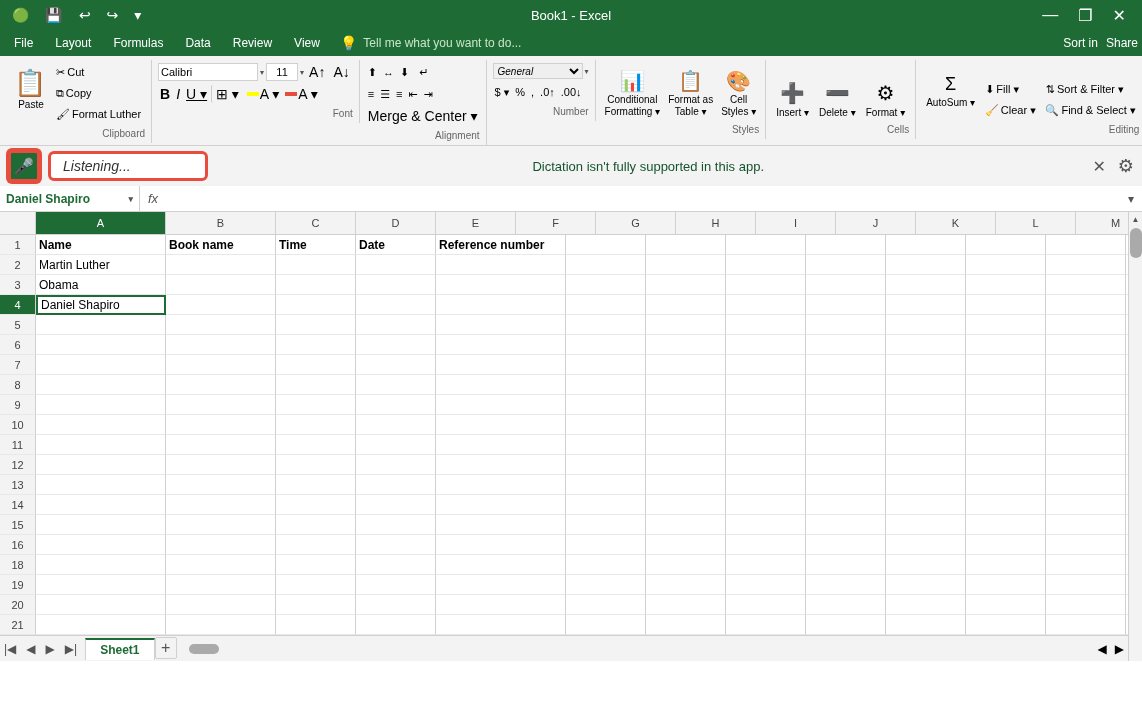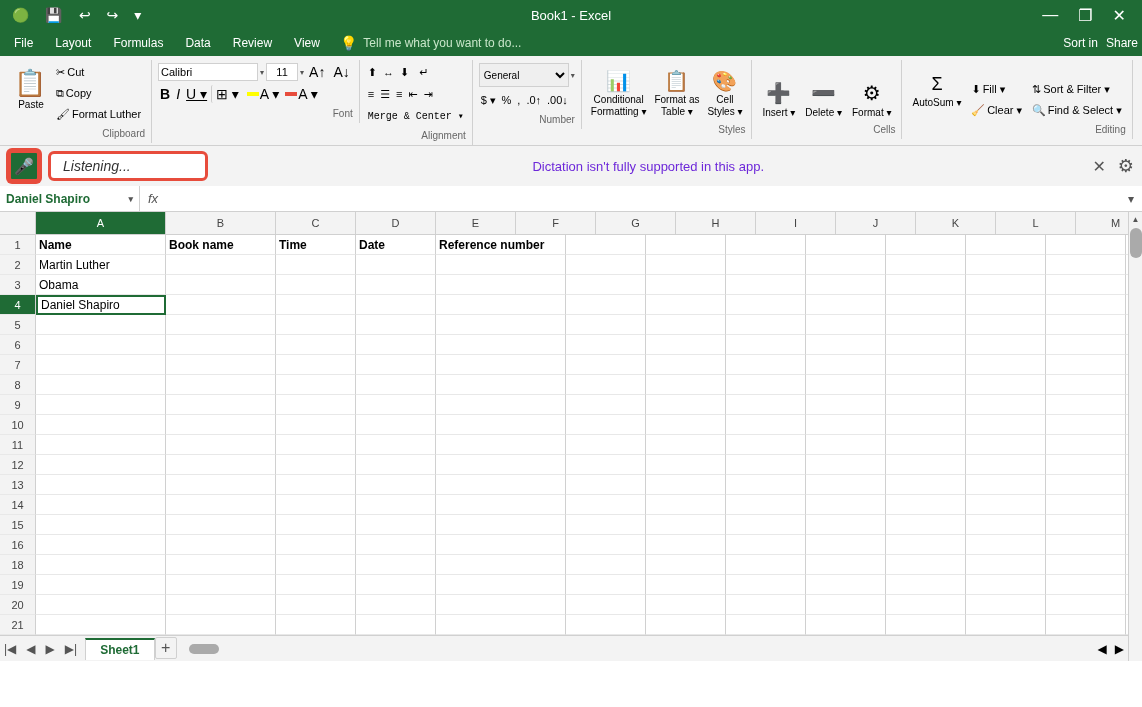--- a/index.html
+++ b/index.html
@@ -127,21 +127,21 @@
       color: #333;
       background: #fff;
       min-width: 160px;
       font-style: italic;
     }
     .dictation-msg {
       flex: 1;
       display: flex;
       align-items: center;
       justify-content: center;
-      color: #6d28d9;
+      color: #14532d;
       font-size: 13px;
     }
     .dictation-close {
       cursor: pointer;
       font-size: 16px;
       color: #555;
       padding: 4px;
     }
     .dictation-icon {
       font-size: 18px;
@@ -388,23 +388,24 @@
       overflow: hidden;
     }
     .sheet-content {
       flex: 1;
       display: flex;
       flex-direction: column;
       overflow: hidden;
     }
     .num-format-select {
       width: 90px;
-      height: 24px;
+      height: 16px;
       font-size: 10px;
       border: 1px solid #d0d0d0;
+      font-style: italic;
     }
 
     .combo-btn {
       display: flex;
       align-items: center;
       gap: 1px;
       cursor: pointer;
       border-radius: 2px;
       padding: 1px 2px;
       font-size: 11px;
@@ -545,21 +546,21 @@
             <span class="combo-btn" style="margin-left:4px;">↵</span>
           </div>
           <div class="ribbon-row">
             <span class="combo-btn">≡</span>
             <span class="combo-btn">☰</span>
             <span class="combo-btn">≡</span>
             <span class="combo-btn">⇤</span>
             <span class="combo-btn">⇥</span>
           </div>
           <div class="ribbon-row">
-            <span class="combo-btn" style="font-size:10px; white-space:nowrap;font-family:Liberation Mono, monospace;">Merge &amp; Center ▾</span>
+            <span class="combo-btn" style="font-size:14px; white-space:nowrap;">Merge &amp; Center ▾</span>
           </div>
         </div>
         <div class="ribbon-group-label">Alignment</div>
       </div>
 
       <div class="ribbon-group">
         <div class="ribbon-group-content" style="flex-direction:column; align-items:flex-start;">
           <div class="ribbon-row">
             <select class="num-format-select">
               <option>General</option>

